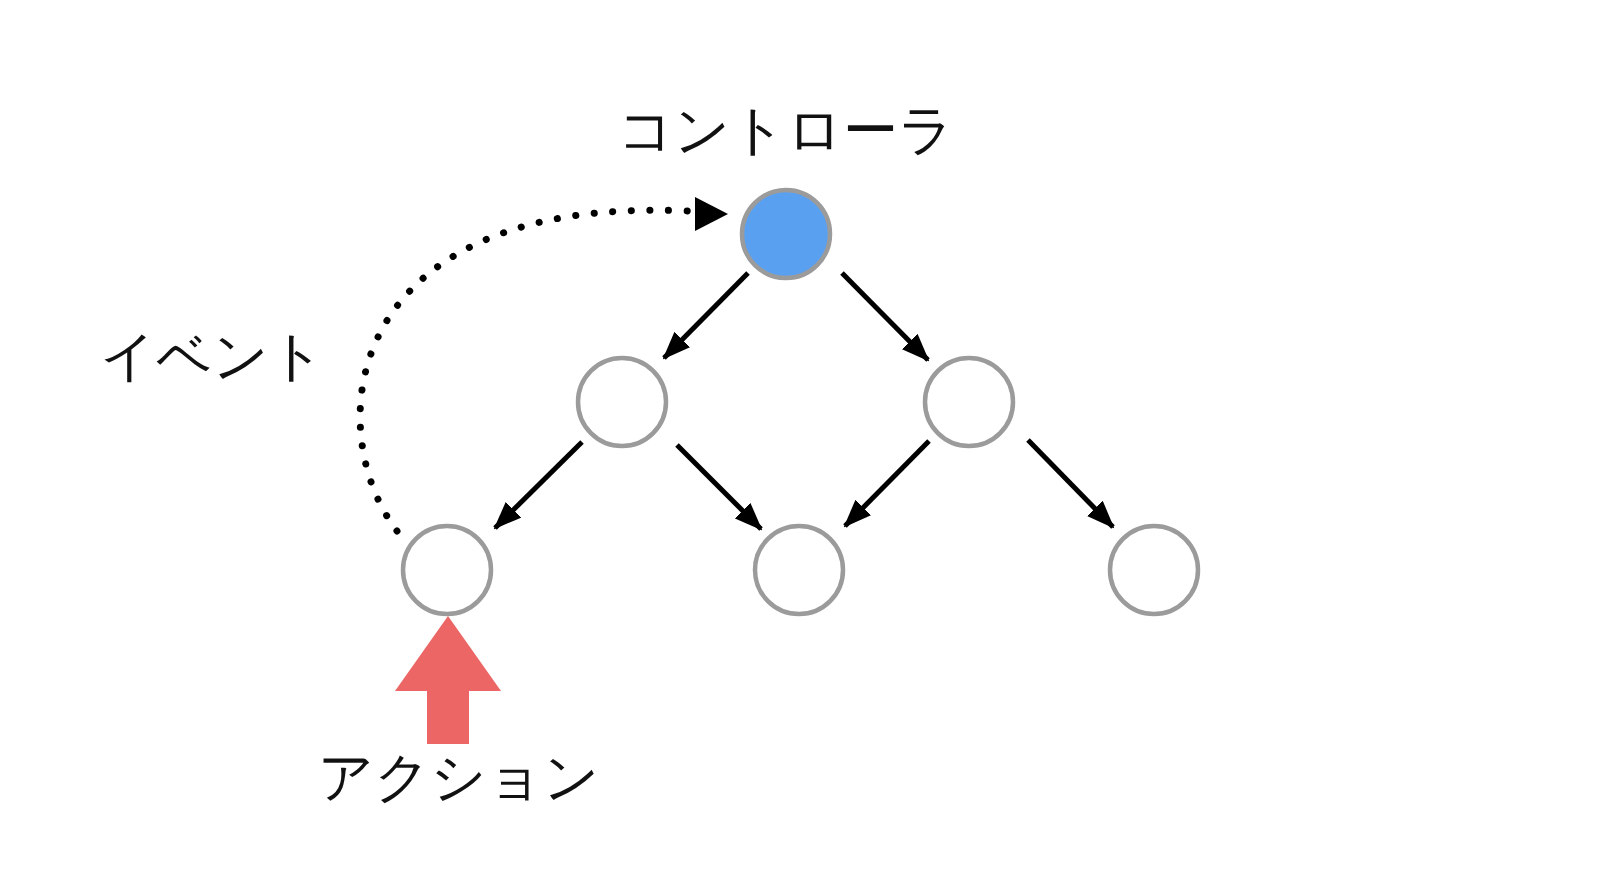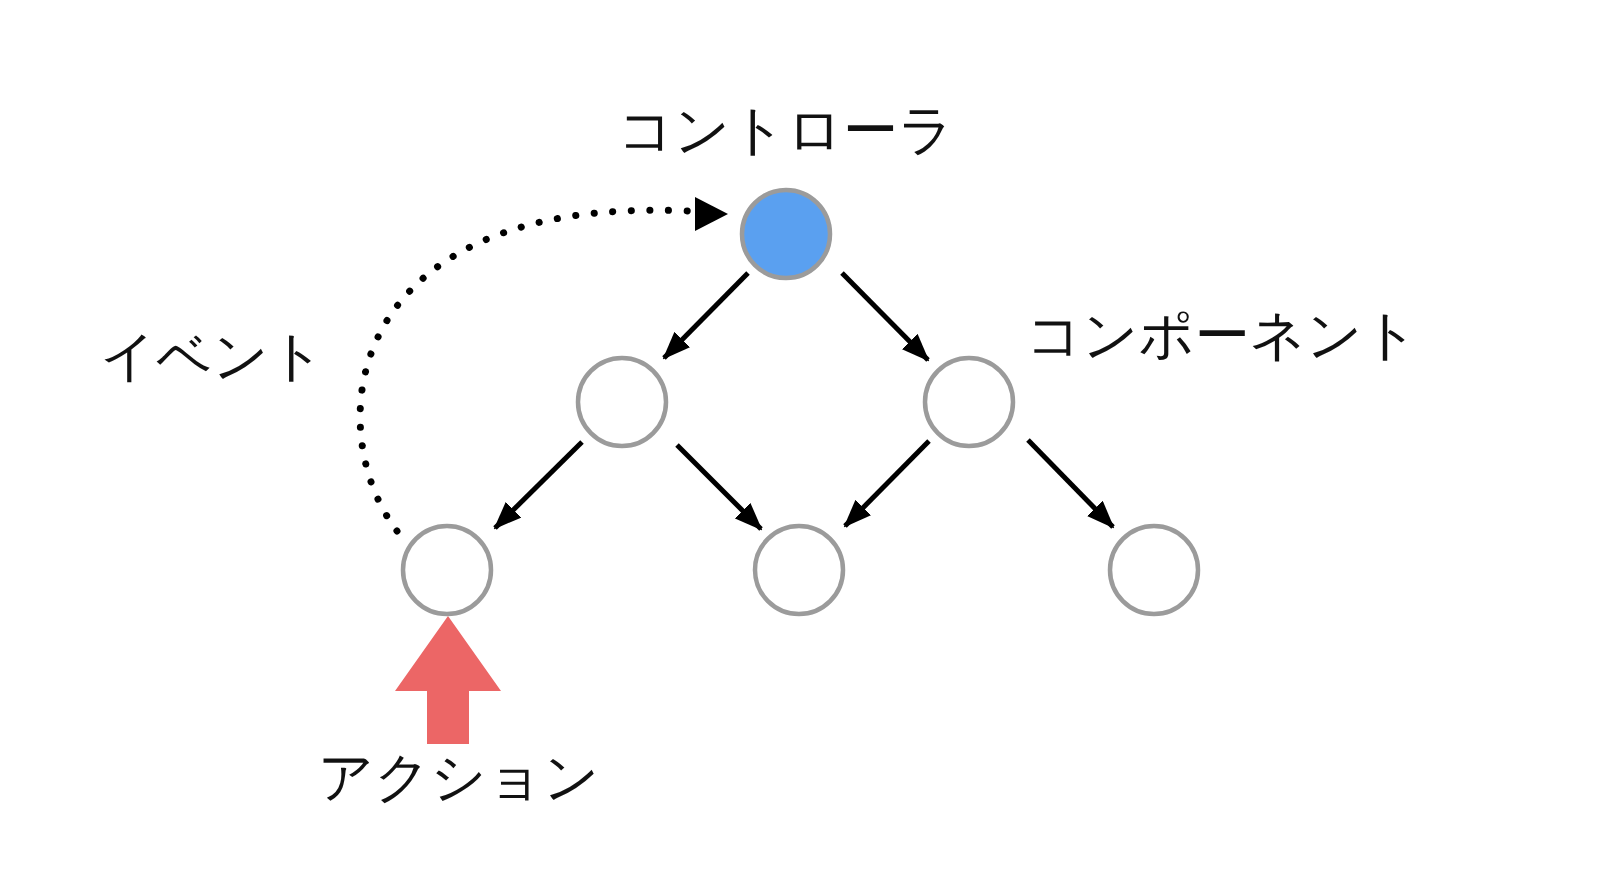--- a/index.html
+++ b/index.html
@@ -58,16 +58,15 @@
     <circle class="node" cx="786" cy="234" r="44" fill="#5AA0F0"></circle>
     <circle class="node" cx="622" cy="402" r="44" fill="#FFFFFF"></circle>
     <circle class="node" cx="969" cy="402" r="44" fill="#FFFFFF"></circle>
     <circle class="node" cx="447" cy="570" r="44" fill="#FFFFFF"></circle>
     <circle class="node" cx="799" cy="570" r="44" fill="#FFFFFF"></circle>
     <circle class="node" cx="1154" cy="570" r="44" fill="#FFFFFF"></circle>
   </svg>
 
   <div class="label label-controller">コントローラ</div>
   <div class="label label-event">イベント</div>
-  <div class="label label-component">コンポーネント</div>
   <div class="label label-action">アクション</div>
 
 </div>
 
 </body></html>

